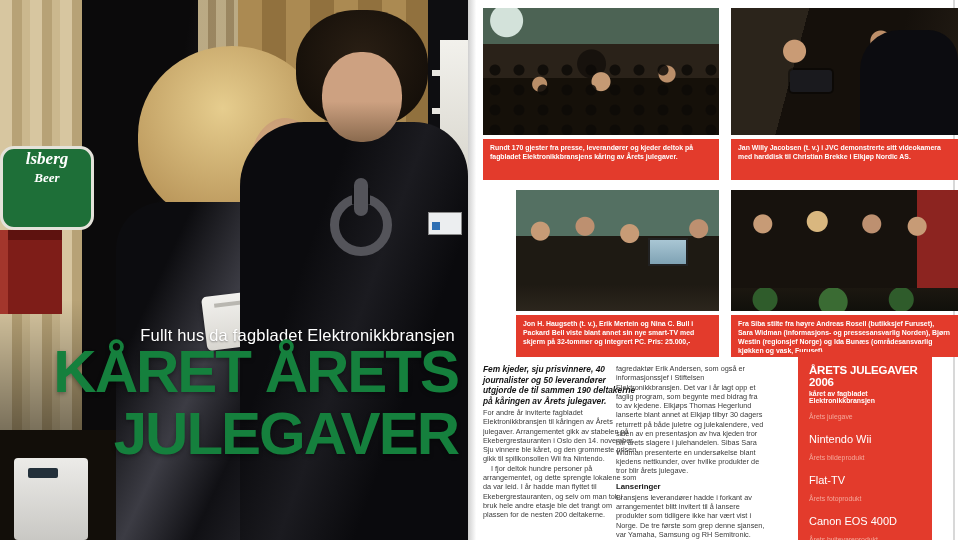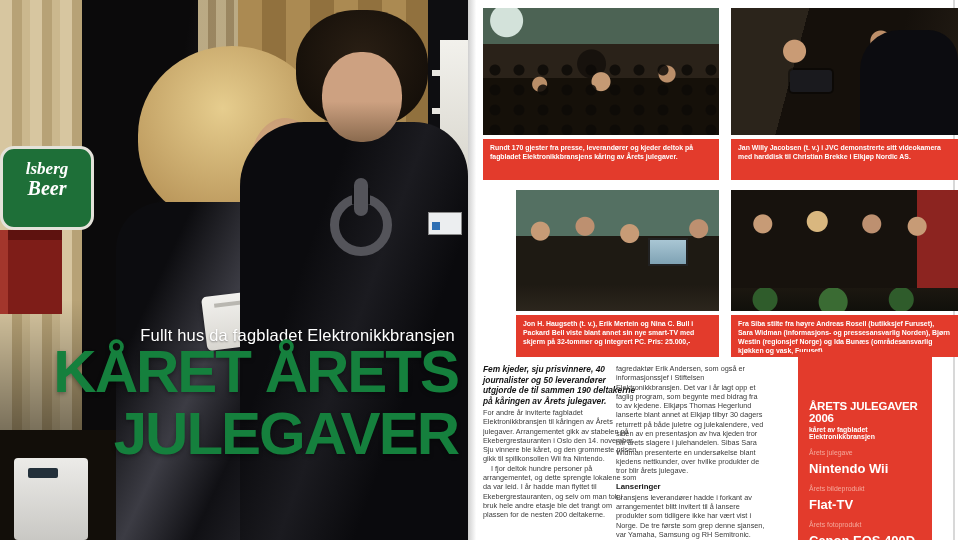--- a/index.html
+++ b/index.html
@@ -20,23 +20,23 @@
   .wood{left:238px;top:0;width:196px;height:360px;
     background:repeating-linear-gradient(90deg,#ab8a52 0 24px,#91713e 24px 48px);}
   .window2{left:428px;top:0;width:40px;height:340px;background:#0e0e11;}
   .slat{left:432px;width:34px;height:6px;background:#e8e6e0;}
   .white-panel{left:440px;top:40px;width:28px;height:190px;background:linear-gradient(#f2f1ec,#cfccc2);}
   .floor{left:0;top:430px;width:468px;height:110px;background:#120e09;}
   .white-table{left:292px;top:398px;width:126px;height:142px;background:linear-gradient(100deg,#ded9cf,#b5afa2);}
   .appliance{left:14px;top:458px;width:74px;height:82px;background:linear-gradient(#ecebe8,#c9c8c4);border-radius:4px;}
   .appliance-display{left:28px;top:468px;width:30px;height:10px;background:#23303a;border-radius:2px;}
   .sign{left:0;top:146px;width:94px;height:84px;background:#1e6f38;border:3px solid #e4e2da;
-        border-radius:14px;color:#fff;text-align:center;padding-top:10px;}
+        border-radius:14px;color:#fff;text-align:center;padding-top:0;}
   .sign .s1{font-family:"Liberation Serif",serif;font-style:italic;font-weight:bold;font-size:17px;line-height:20px;}
-  .sign .s2{font-family:"Liberation Serif",serif;font-style:italic;font-weight:bold;font-size:20px;line-height:18px;}
+  .sign .s2{font-family:"Liberation Serif",serif;font-style:italic;font-weight:bold;font-size:13px;line-height:18px;}
   .machine{left:0;top:230px;width:62px;height:84px;background:#7e1d18;
     background-image:linear-gradient(90deg,#a3362c 0 8px,transparent 8px),linear-gradient(#5e120f 0 10px,transparent 10px);}
   
   .w-hair{left:138px;top:46px;width:188px;height:178px;border-radius:50% 50% 42% 46%;
     background:radial-gradient(circle at 45% 35%,#e6cd8e,#bb985c 70%,#97763f);}
   .w-face{left:250px;top:118px;width:70px;height:96px;border-radius:50%;
     background:radial-gradient(circle at 40% 40%,#d8ae85,#bd9069);}
   .w-body{left:116px;top:202px;width:232px;height:338px;border-radius:48px 64px 0 0;
     background:linear-gradient(115deg,#0c0c0f 20%,#3c3c44 42%,#101014 60%,#26262c 80%,#0a0a0d);}
   .w-arm{left:302px;top:252px;width:46px;height:156px;border-radius:24px;
@@ -122,24 +122,24 @@
     line-height:10.6px;color:#141414;font-style:italic;}
   .col{font-size:7.3px;line-height:9.3px;color:#3b3b3b;overflow:hidden;}
   .col p{margin:0;}
   .col p.ind{text-indent:8px;}
   .col1{left:483px;top:408px;width:154px;height:132px;}
   .col2{left:616px;top:364px;width:149px;height:176px;}
   .subhead{font-weight:bold;color:#141414;font-size:7.8px;margin:6px 0 2px 0 !important;}
 
   .sidebar{left:798px;top:352px;width:134px;height:210px;background:var(--red);
     color:#fff;padding:12px 11px;}
-  .sb-title{font-size:11.5px;font-weight:bold;letter-spacing:-0.2px;line-height:12px;margin-top:36px;}
+  .sb-title{font-size:11.5px;font-weight:bold;letter-spacing:-0.2px;line-height:12px;}
   .sb-sub{font-size:6.9px;font-weight:bold;margin-top:2px;}
   .sb-cat{font-size:6.9px;color:var(--pink);margin-top:9px;}
-  .sb-prod{font-size:13px;font-weight:bold;margin-top:5px;}
+  .sb-prod{font-size:11px;font-weight:normal;margin-top:13px;}
 </style>
 </head>
 <body>
 
 <div class="stage" style="--red:#e33b2c;--pink:#f4a89b;">
 
   <div class="abs left-page">
     <div class="abs curtain"></div>
     <div class="abs window1"></div>
     <div class="abs curtain2"></div>

